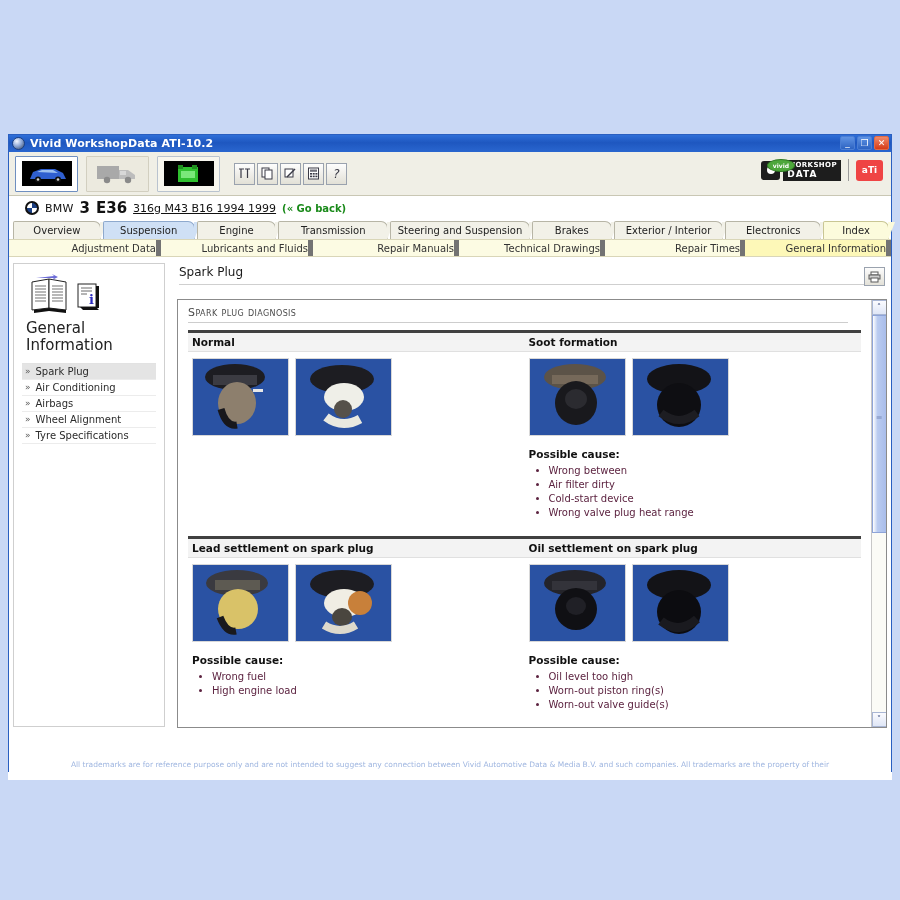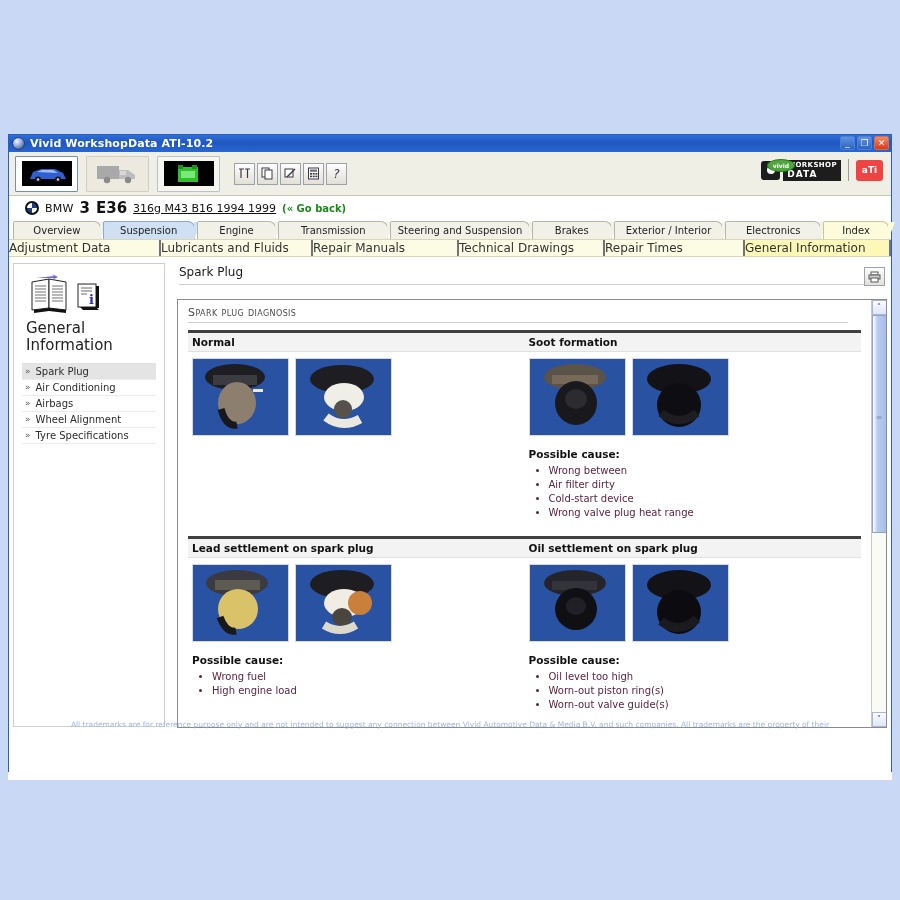--- a/index.html
+++ b/index.html
@@ -160,23 +160,23 @@
   .tab.idx { background: #fcfbdc; border-color: #c9c694; }
   .tab.idx::after { border-left-color: #fcfbdc; }
 
   .subtabrow {
     height: 18px; background: #fcfbe3;
     border-top: 1px solid #d9d6b8;
     border-bottom: 1px solid #d9d6b8;
     display: flex; align-items: stretch;
   }
   .subtab {
-    font-size: 12px; color: #333;
-    display: flex; align-items: center; justify-content: flex-start;
-    border-right: 2px solid #737373;
+    font-size: 10px; color: #333;
+    display: flex; align-items: center; justify-content: flex-end;
+    border-right: 5px solid #737373;
   }
   .subtab.sel { background: #fdf8b8; }
 
   
   .body-area {
     display: flex;
     height: 471px;
     background: #ffffff;
     padding: 6px 4px 0 4px;
   }
@@ -308,21 +308,21 @@
     border: 1px solid #8ea4d8;
   }
   .sc-thumb::after {
     content: "≡"; position:absolute; left:0; right:0; top: 45%;
     text-align:center; font-size: 8px; color:#7b8dbb;
   }
 
   
   .footer {
     position: absolute;
-    left: 8px; top: 720px; width: 884px;
+    left: 8px; top: 760px; width: 884px;
     font-size: 7.5px; color: #9fb6e0;
     text-align: center;
     white-space: nowrap;
     overflow: hidden;
   }
   .footer-band {
     position:absolute; left: 8px; top: 772px; width: 884px; height: 8px;
     background: #ffffff;
   }
 </style>

